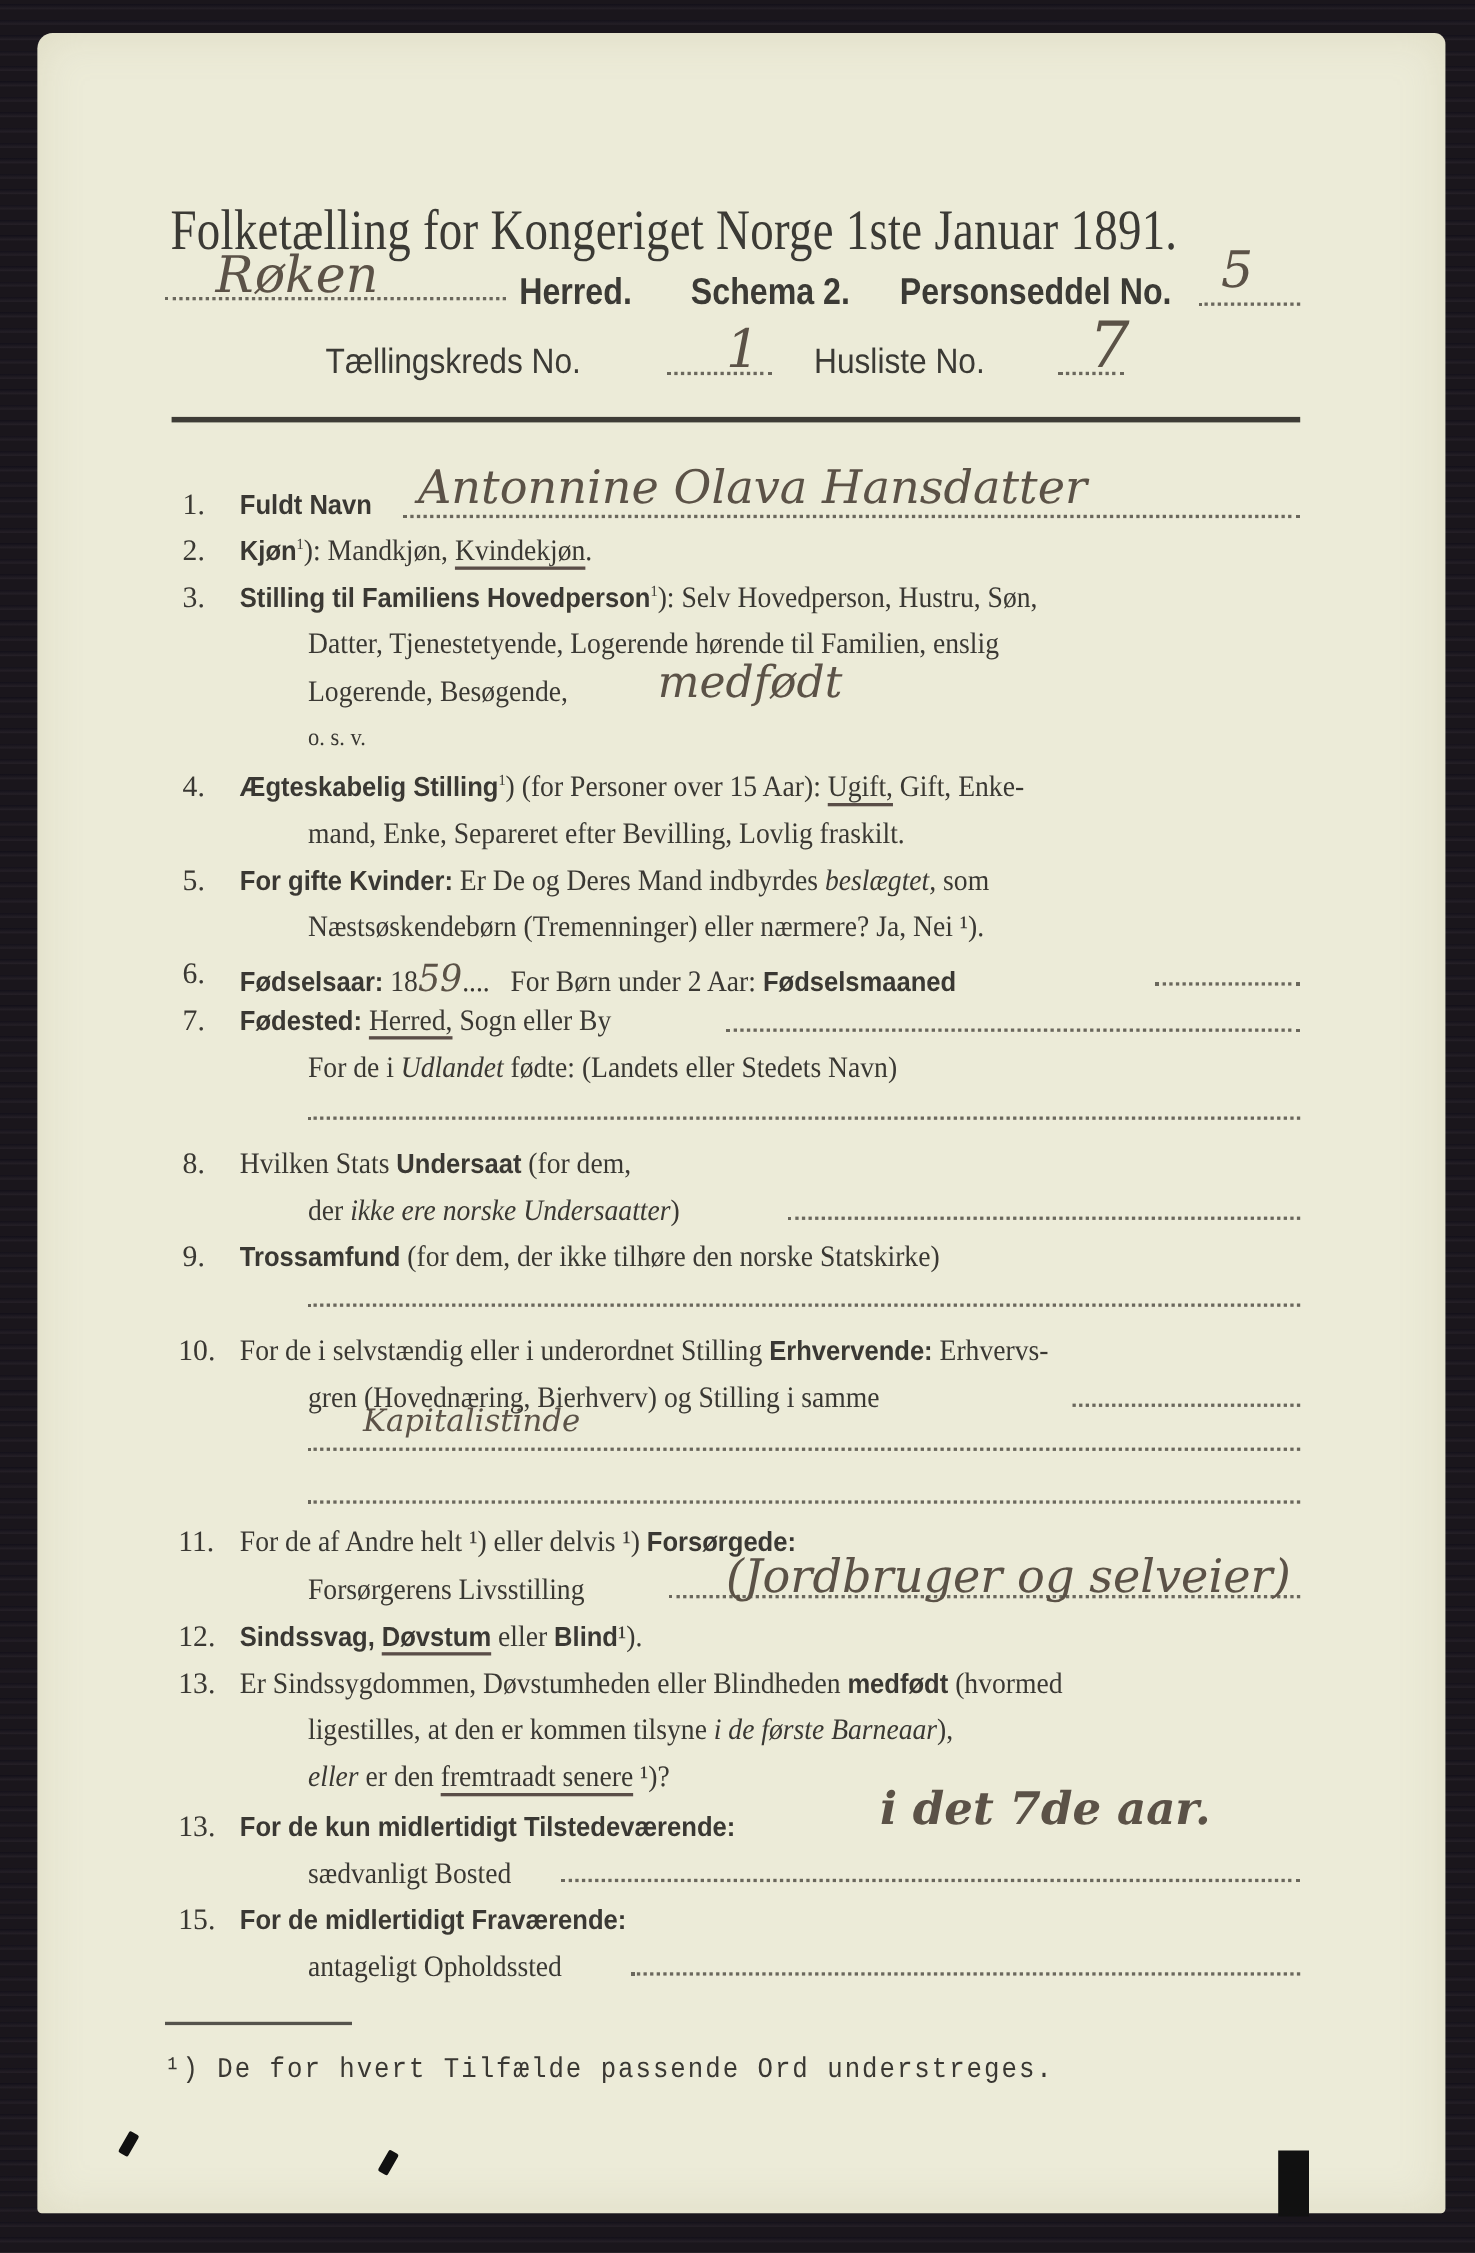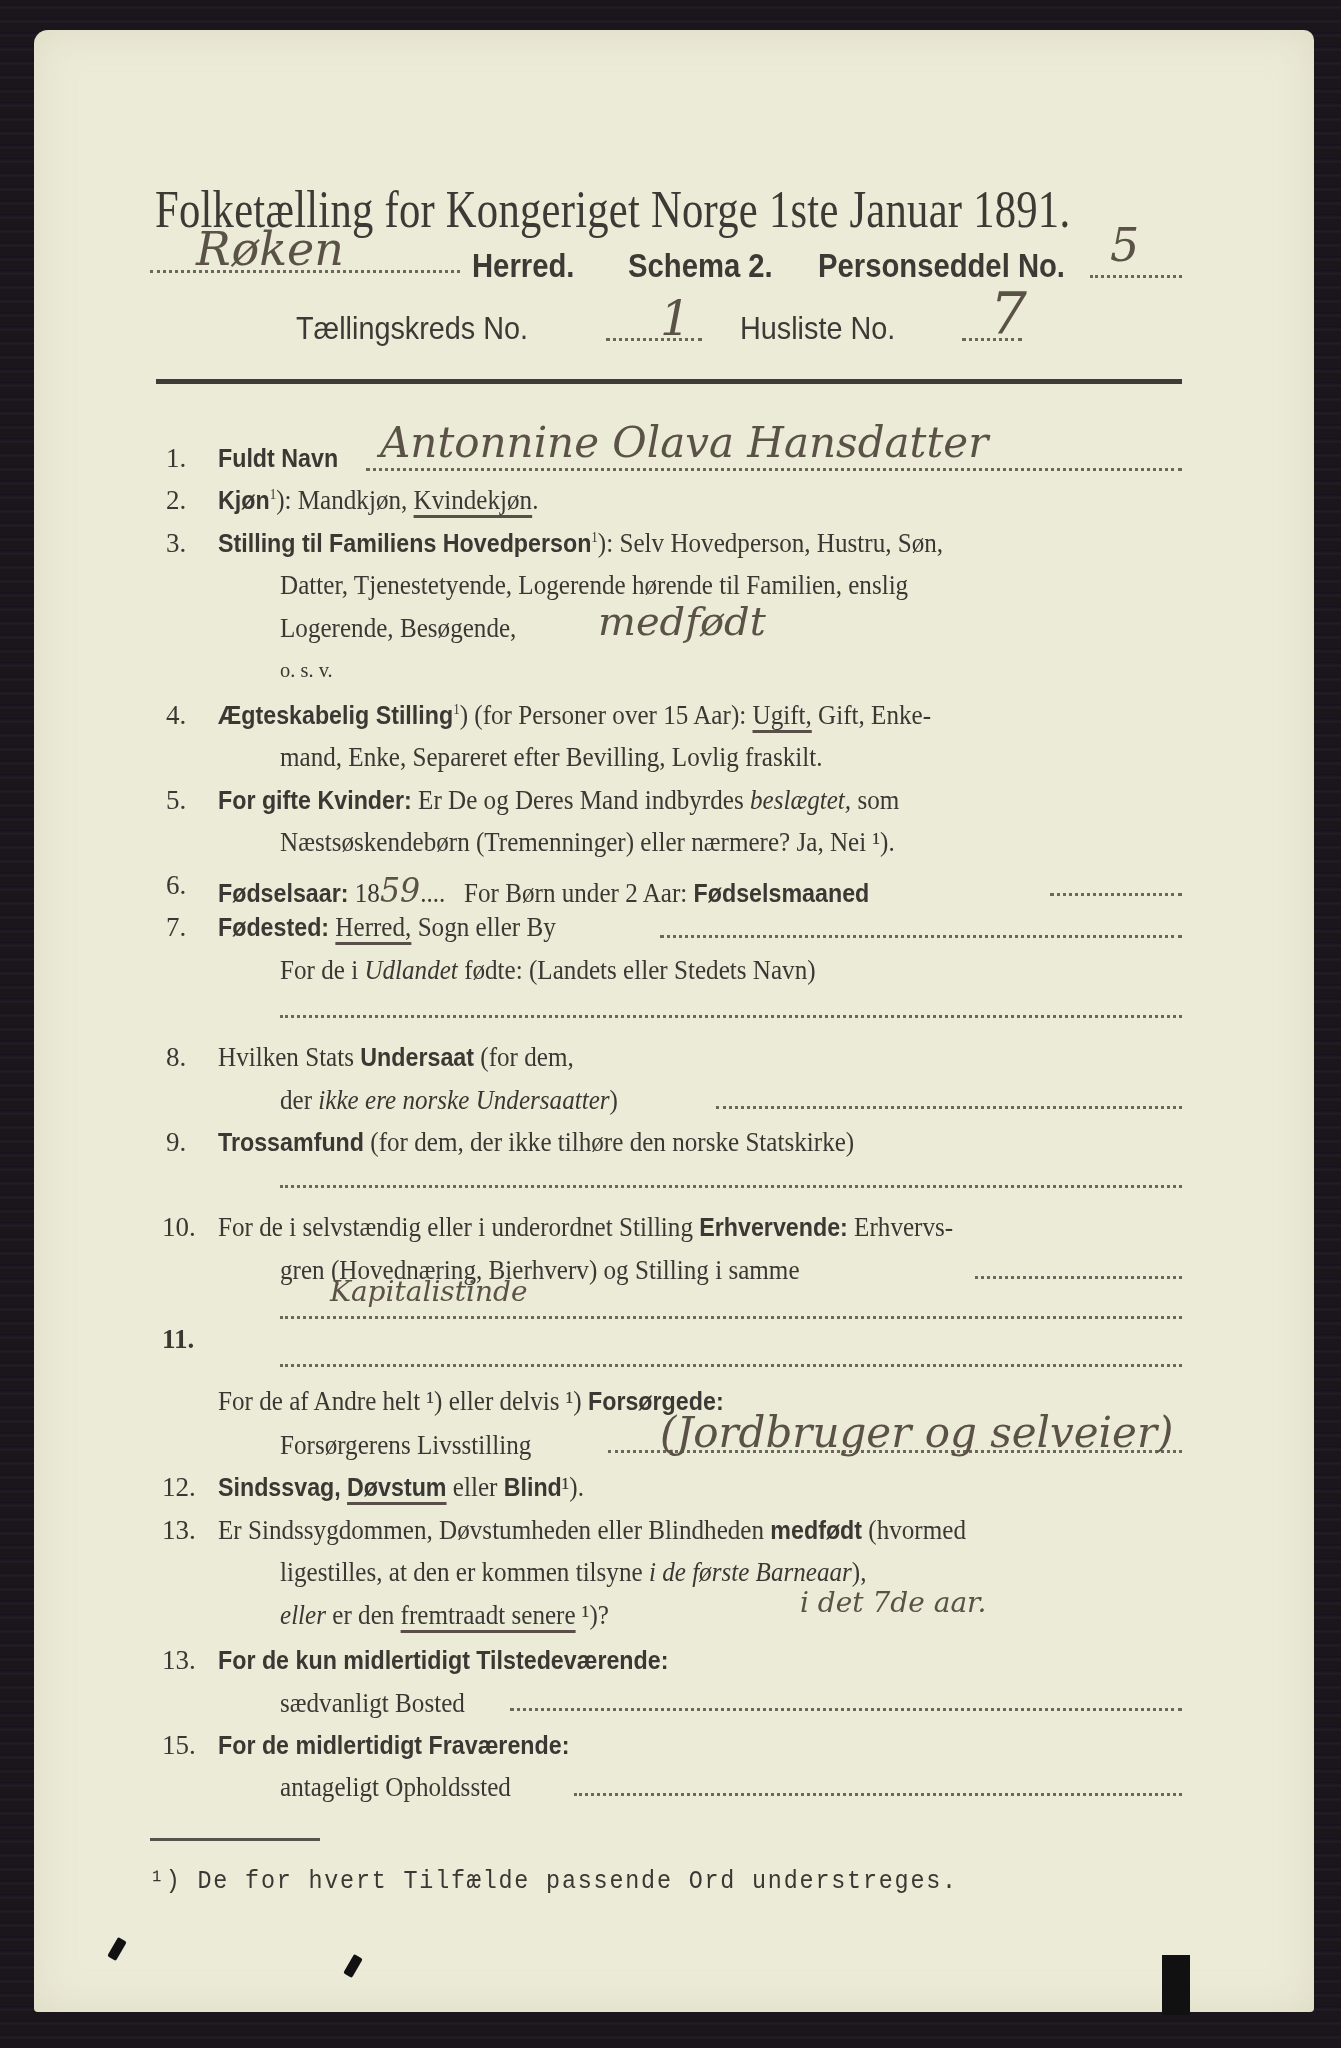--- a/index.html
+++ b/index.html
@@ -140,21 +140,21 @@
 <div class="num" style="left:162px; top:1212px;">10.</div>
 <div class="q" style="left:218px; top:1212px;">
   <span>For de i selvstændig eller i underordnet Stilling </span><span class="b">Erhvervende:</span><span> Erhvervs-</span>
 </div>
 <div class="q" style="left:280px; top:1255px;">gren (Hovednæring, Bierhverv) og Stilling i samme</div>
 <div class="dots" style="left:975px; top:1276px; width:207px;"></div>
 <div class="dots" style="left:280px; top:1316px; width:902px;"></div>
 <div class="hand" style="left:330px; top:1275px; font-size:28px;">Kapitalistinde</div>
 <div class="dots" style="left:280px; top:1364px; width:902px;"></div>
 
-<div class="num" style="left:162px; top:1324px;font-weight:bold;">11.</div>
+<div class="num" style="left:162px; top:1386px;">11.</div>
 <div class="q" style="left:218px; top:1386px;">
   <span>For de af Andre helt ¹) eller delvis ¹) </span><span class="b">Forsørgede:</span>
 </div>
 <div class="q" style="left:280px; top:1430px;">Forsørgerens Livsstilling</div>
 <div class="dots" style="left:608px; top:1450px; width:574px;"></div>
 <div class="hand" style="left:660px; top:1408px; font-size:42px;">(Jordbruger og selveier)</div>
 
 <div class="num" style="left:162px; top:1472px;">12.</div>
 <div class="q" style="left:218px; top:1472px;">
   <span class="b">Sindssvag,</span>
@@ -164,21 +164,21 @@
 <div class="num" style="left:162px; top:1515px;">13.</div>
 <div class="q" style="left:218px; top:1515px;">
   <span>Er Sindssygdommen, Døvstumheden eller Blindheden </span><span class="b">medfødt</span><span> (hvormed</span>
 </div>
 <div class="q" style="left:280px; top:1557px;">
   <span>ligestilles, at den er kommen tilsyne </span><span class="i">i de første Barneaar</span><span>),</span>
 </div>
 <div class="q" style="left:280px; top:1600px;">
   <span class="i">eller</span><span> er den </span><span class="ul">fremtraadt senere</span><span> ¹)?</span>
 </div>
-<div class="hand" style="left:800px; top:1586px; font-size:28px;">i det 7de aar.</div>
+<div class="hand" style="left:800px; top:1620px; font-size:41px;font-weight:bold;">i det 7de aar.</div>
 
 <div class="num" style="left:162px; top:1645px;">13.</div>
 <div class="q" style="left:218px; top:1645px;"><span class="b">For de kun midlertidigt Tilstedeværende:</span></div>
 <div class="q" style="left:280px; top:1688px;">sædvanligt Bosted</div>
 <div class="dots" style="left:510px; top:1708px; width:672px;"></div>
 
 <div class="num" style="left:162px; top:1730px;">15.</div>
 <div class="q" style="left:218px; top:1730px;"><span class="b">For de midlertidigt Fraværende:</span></div>
 <div class="q" style="left:280px; top:1772px;">antageligt Opholdssted</div>
 <div class="dots" style="left:574px; top:1793px; width:608px;"></div>

